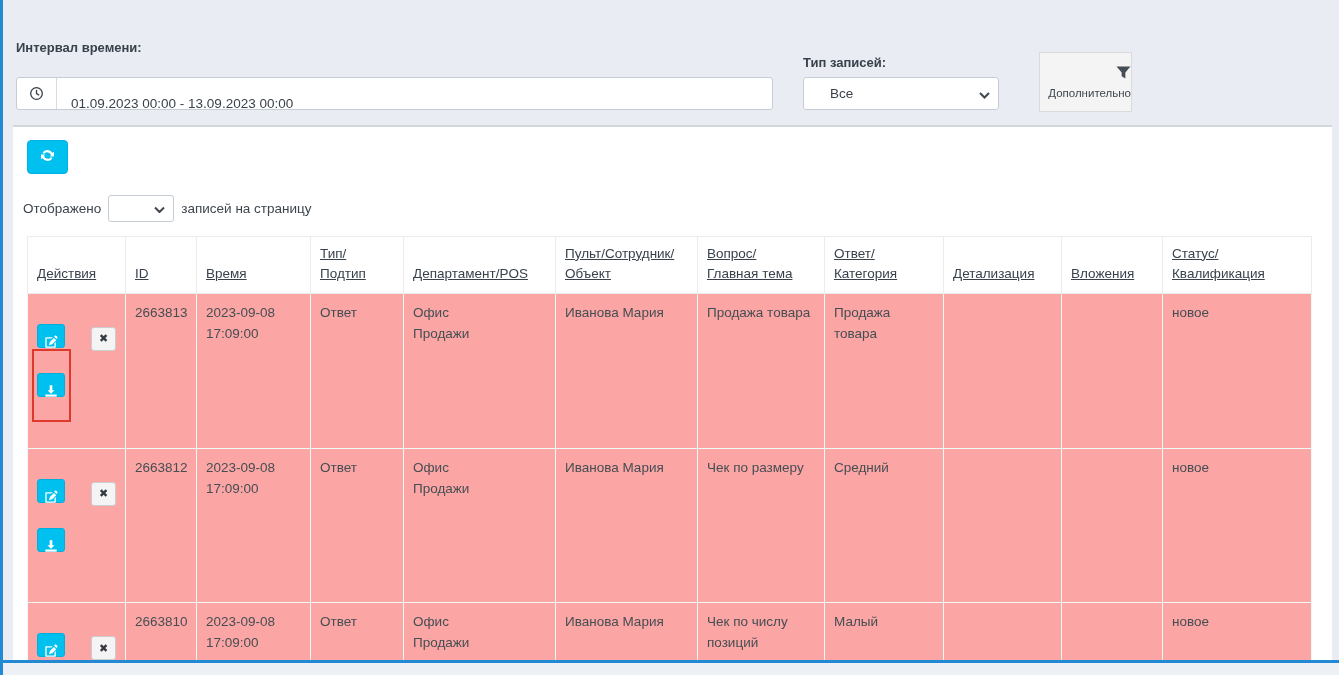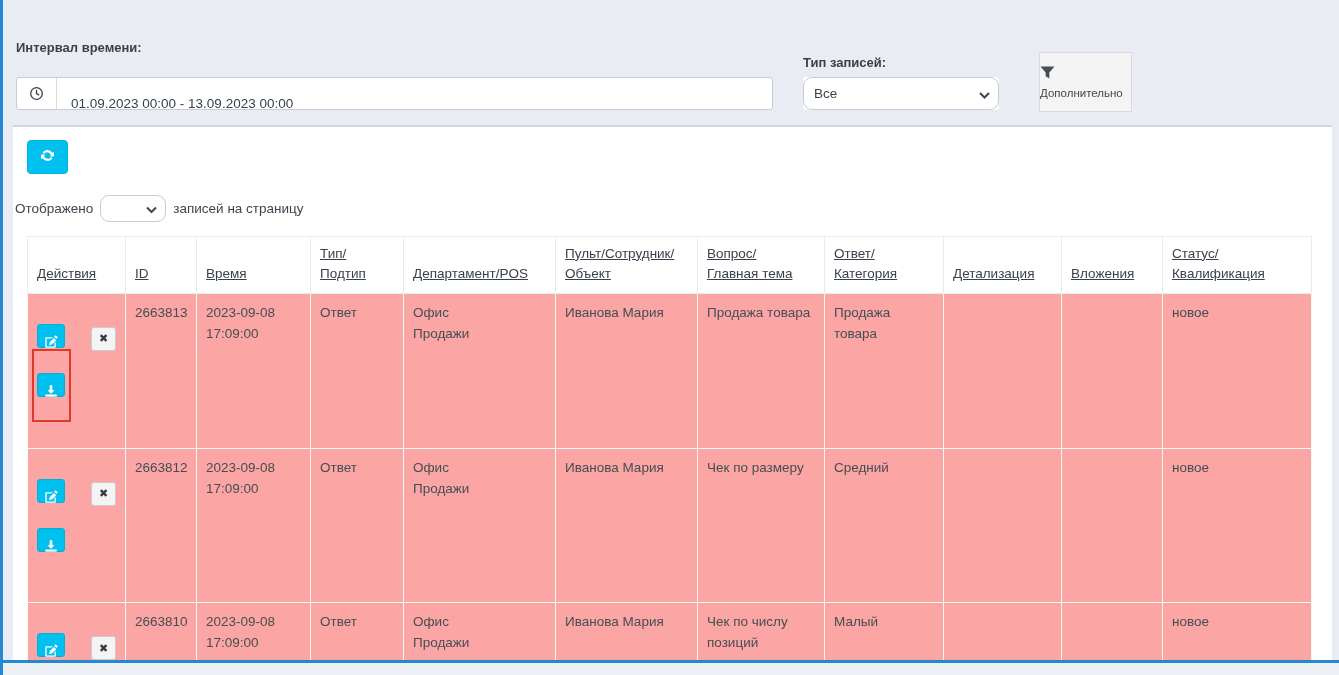--- a/index.html
+++ b/index.html
@@ -21,38 +21,38 @@
   .input-group { position:absolute; left:13px; top:77px; width:757px; height:33px;
     background:#fff; border:1px solid #c6ccd3; border-radius:3px; display:flex; align-items:stretch; }
   .ig-addon { width:40px; display:flex; align-items:center; justify-content:center; border-right:1px solid #d8dbdf; }
   .ig-input { flex:1; border:none; outline:none; background:transparent;
     font-family:"Liberation Sans",sans-serif; font-size:13.5px; color:#3a424b; padding:0 14px;margin-top:19px; }
 
   .select-wrap { position:relative; background:#fff; border-radius:3px; }
   .type-select-wrap { position:absolute; left:800px; top:77px; width:196px; height:33px; }
   .pagesize-wrap { width:66px; height:27px; display:inline-block; }
   select.ui-select { appearance:none; -webkit-appearance:none; width:100%; height:100%;
-    border:1px solid #c6ccd3; border-radius:9px; background:#fff; cursor:pointer;
-    font-family:"Liberation Sans",sans-serif; font-size:13.5px; color:#3a424b; padding:0 24px 0 10px; }
+    border:1px solid #c6ccd3; border-radius:3px; background:#fff; cursor:pointer;
+    font-family:"Liberation Sans",sans-serif; font-size:13.5px; color:#3a424b; padding:0 24px 0 26px; }
   .chev { position:absolute; right:9px; top:50%; transform:translateY(-50%); pointer-events:none; }
 
   .more-btn { position:absolute; left:1036px; top:52px; width:93px; height:60px;
     background:#f4f4f4; border:1px solid #dadada; cursor:pointer;
-    display:flex; flex-direction:column; align-items:flex-start; justify-content:center; gap:6px; }
+    display:flex; flex-direction:column; align-items:flex-end; justify-content:center; gap:6px; }
   .more-btn span { font-size:11.5px; color:#3f474f; }
 
   
   .main-panel { position:absolute; left:13px; top:125px; width:1319px; height:535px;
     background:#fff; border-top:2px solid #d3d7dc; overflow:hidden; }
 
   .refresh-btn { position:absolute; left:14px; top:13px; width:41px; height:34px;
     background:#00c0ef; border:1px solid #00b2de; border-radius:4px; cursor:pointer;
     display:flex; align-items:center; justify-content:center; }
 
-  .pagesize-row { position:absolute; left:2px; top:68px; display:flex; align-items:center;
+  .pagesize-row { position:absolute; left:10px; top:68px; display:flex; align-items:center;
     gap:7px; font-size:13.5px; color:#3d454e; }
 
   
   table.events { position:absolute; left:14px; top:109px; width:1284px;
     border-collapse:collapse; table-layout:fixed; font-size:13.5px; }
   table.events th { vertical-align:bottom; text-align:left; font-weight:400; color:#39424c;
     background:#fff; border:1px solid #ececec; padding:6px 9px 9px; height:57px;
     white-space:pre-line; line-height:1.5;text-decoration:underline; }
   table.events td { vertical-align:top; color:#454e52; background:#fca5a5;
     border:1px solid #f0faf4; padding:9px 9px; height:62px; white-space:pre-line; line-height:1.55; }

